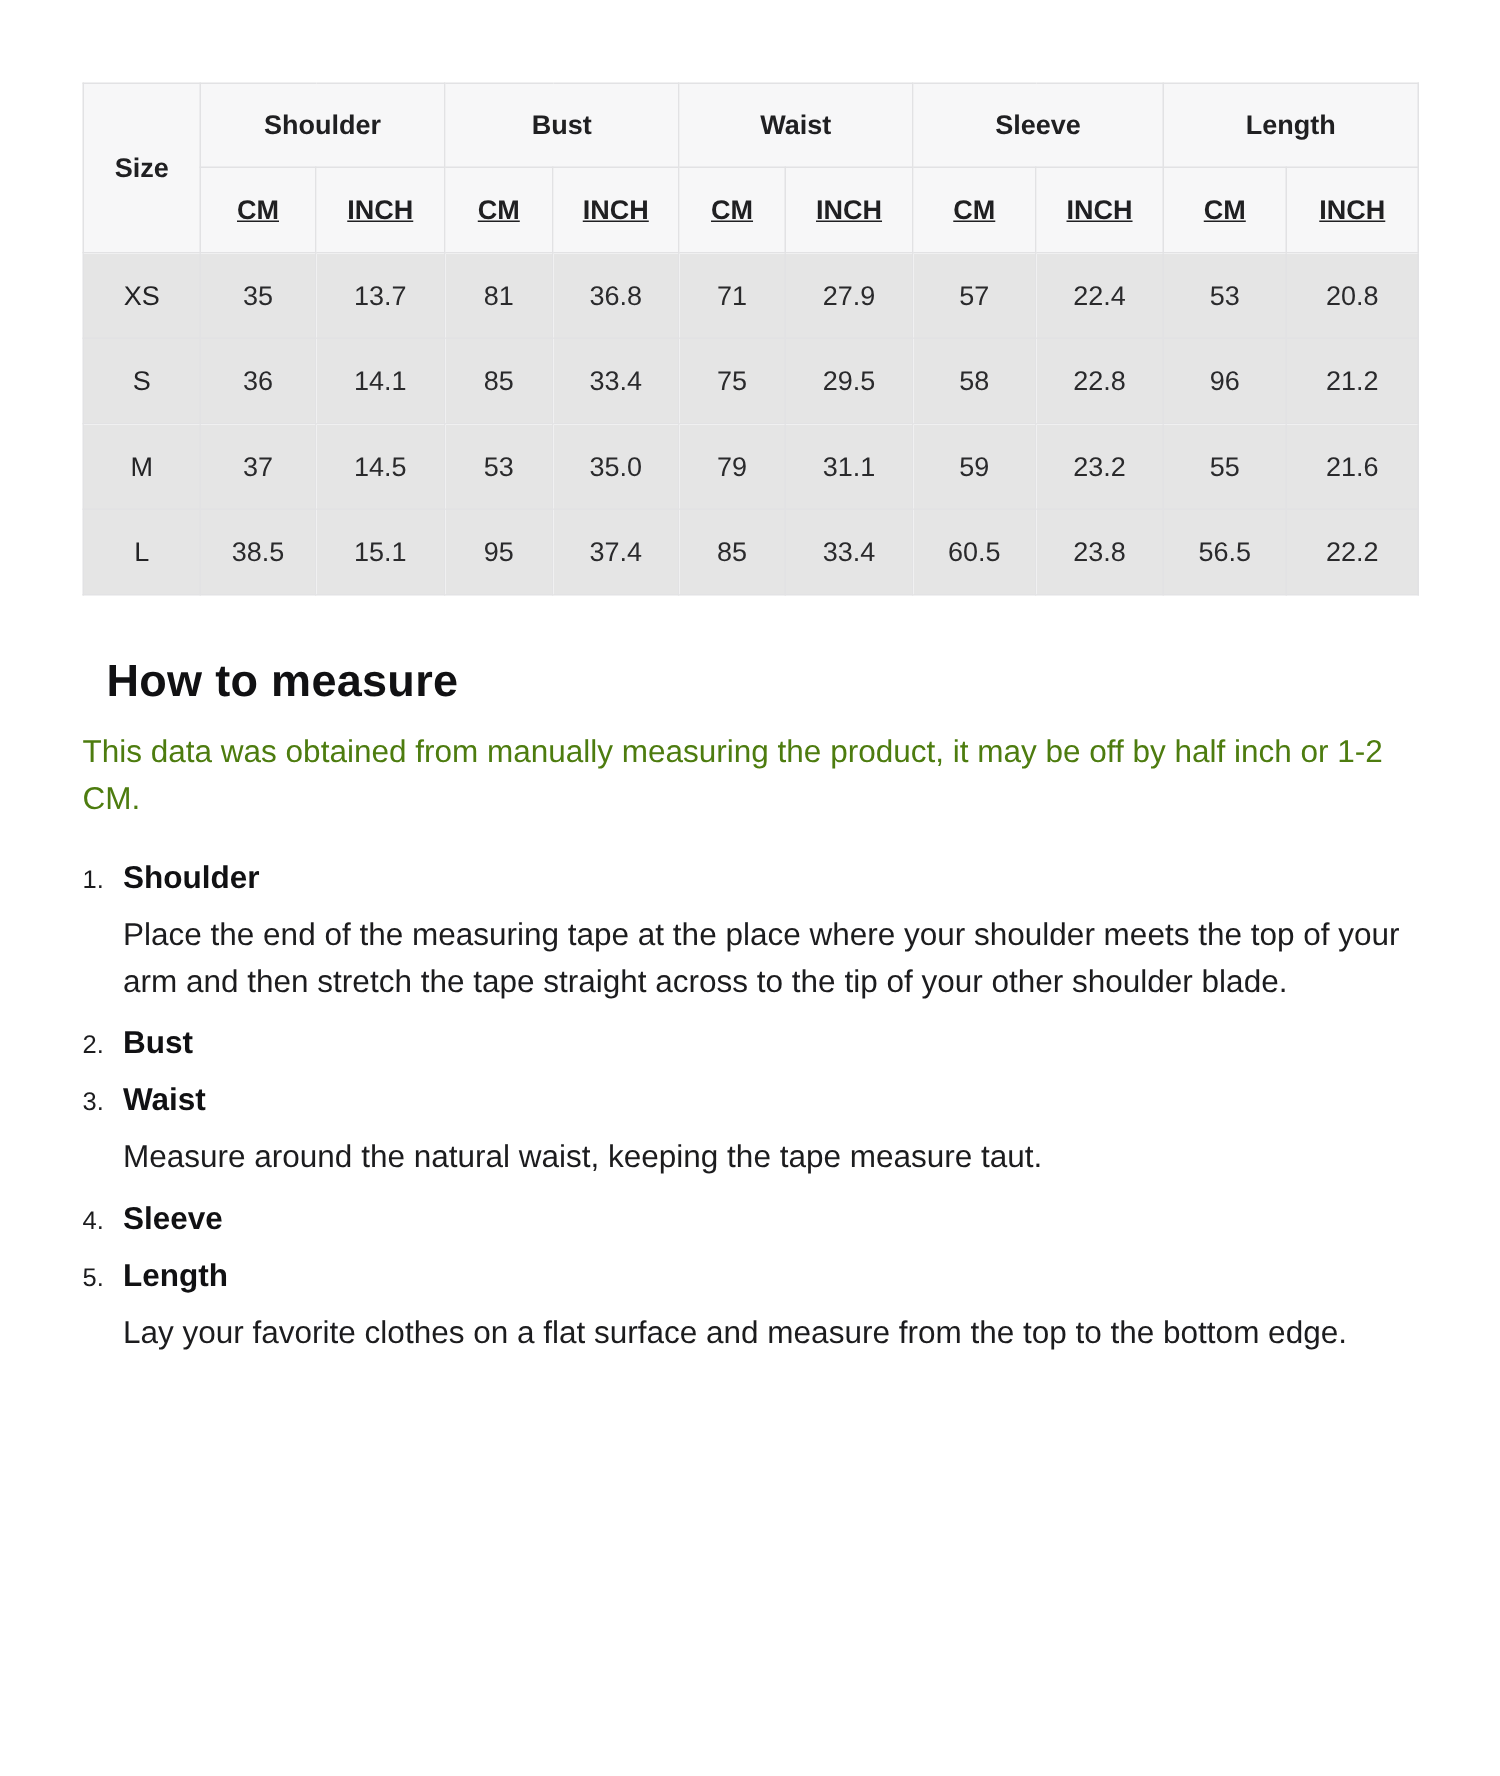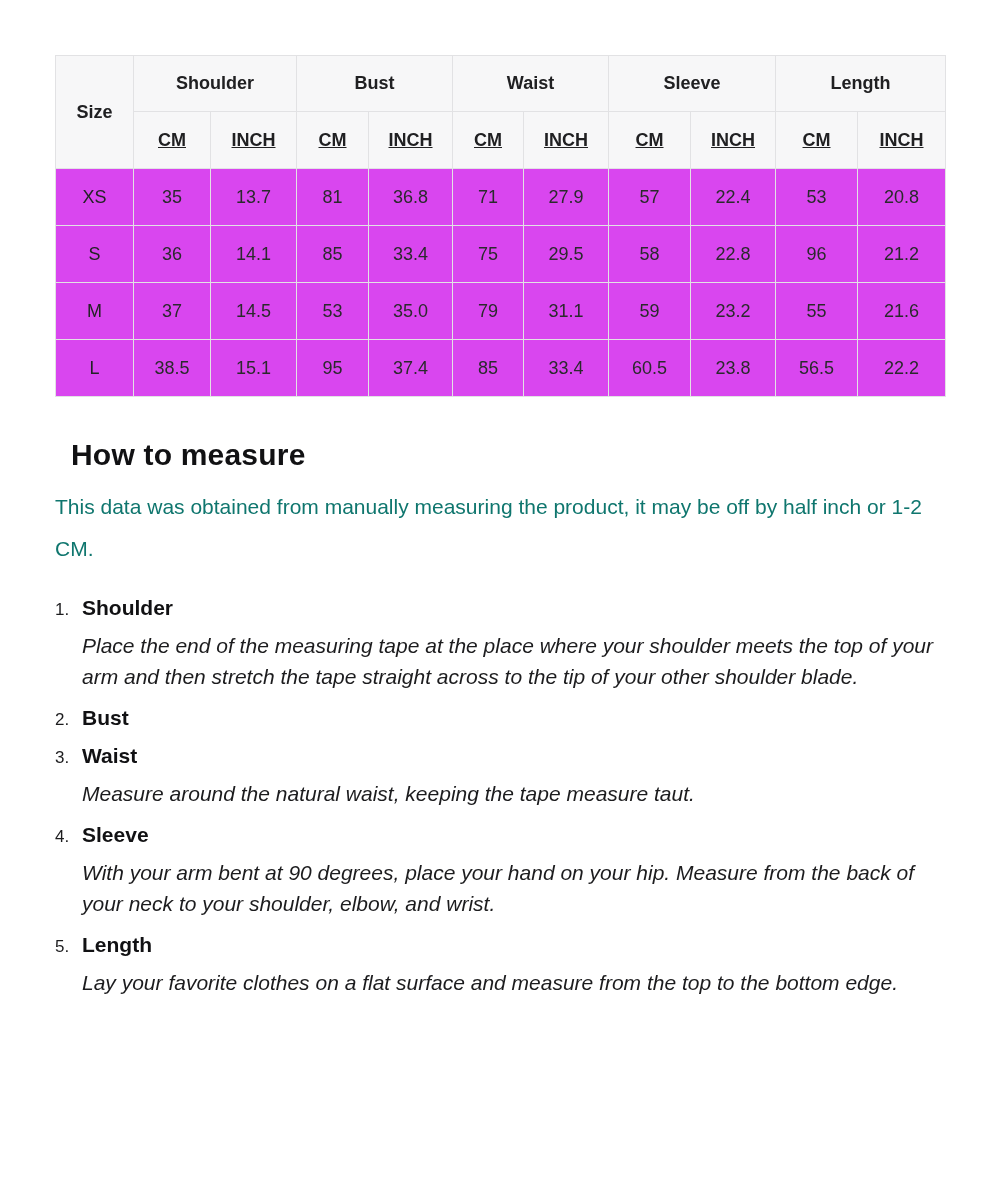--- a/index.html
+++ b/index.html
@@ -28,41 +28,41 @@
     overflow: hidden;
   }
   table.size-chart thead th {
     background: #f7f7f8;
     font-weight: bold;
     color: #202022;
   }
   table.size-chart .group-row th { height: 56px; }
   table.size-chart .unit-row th  { height: 57px; text-decoration: underline; }
   table.size-chart tbody td {
-    background: #d946ef;
+    background: #e5e5e5;
     height: 57px;
     font-weight: normal;
     color: #2a2a2c;
   }
   table.size-chart tbody td.size-col { color: #232325; }
 
   
   .howto { width: 890px; }
   .howto-title {
     font-size: 30px;
     font-weight: bold;
     color: #111113;
     margin: 41px 0 0 16px;
     letter-spacing: 0.2px;
   }
   .howto-intro {
     font-size: 21px;
-    line-height: 42px;
+    line-height: 31px;
     margin: 14px 0 15px 0;
-    color: #0f766e;
+    color: #4d7c0f;
   }
   ol.measure-list {
     list-style: none;
     margin: 26px 0 0 0;
     padding: 0;
   }
   ol.measure-list > li { margin: 0 0 14px 0; }
   .item-head { display: flex; align-items: baseline; }
   .item-num {
     width: 27px;
@@ -74,21 +74,20 @@
     font-size: 21px;
     font-weight: bold;
     color: #111113;
   }
   .item-desc {
     font-size: 21px;
     line-height: 31px;
     color: #1c1c1e;
     margin: 10px 0 0 27px;
     max-width: 863px;
-    font-style: italic;
   }
 </style>
 </head>
 <body>
 
 <div class="page">
 
   <table class="size-chart">
     <colgroup>
       <col style="width:78px">
@@ -204,21 +203,20 @@
           <span class="item-num">3.</span>
           <span class="item-term">Waist</span>
         </div>
         <p class="item-desc">Measure around the natural waist, keeping the tape measure taut.</p>
       </li>
       <li>
         <div class="item-head">
           <span class="item-num">4.</span>
           <span class="item-term">Sleeve</span>
         </div>
-        <p class="item-desc">With your arm bent at 90 degrees, place your hand on your hip. Measure from the back of your neck to your shoulder, elbow, and wrist.</p>
       </li>
       <li>
         <div class="item-head">
           <span class="item-num">5.</span>
           <span class="item-term">Length</span>
         </div>
         <p class="item-desc">Lay your favorite clothes on a flat surface and measure from the top to the bottom edge.</p>
       </li>
     </ol>
   </div>

